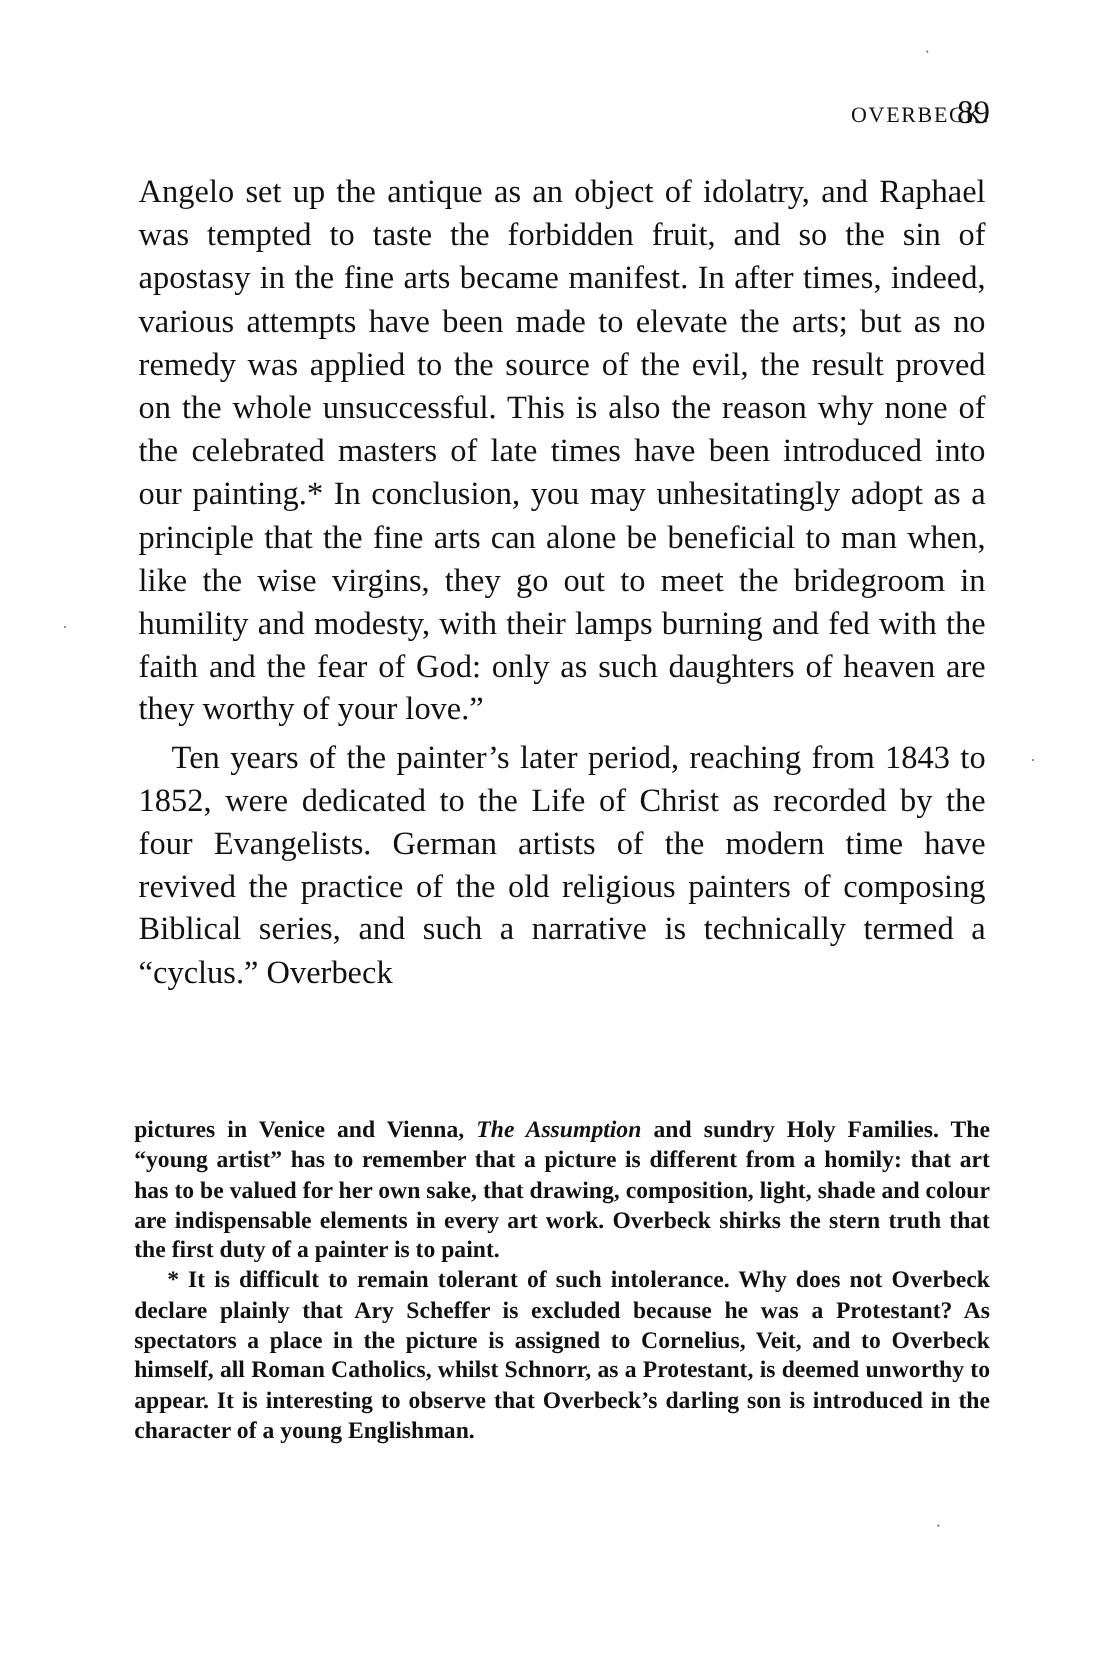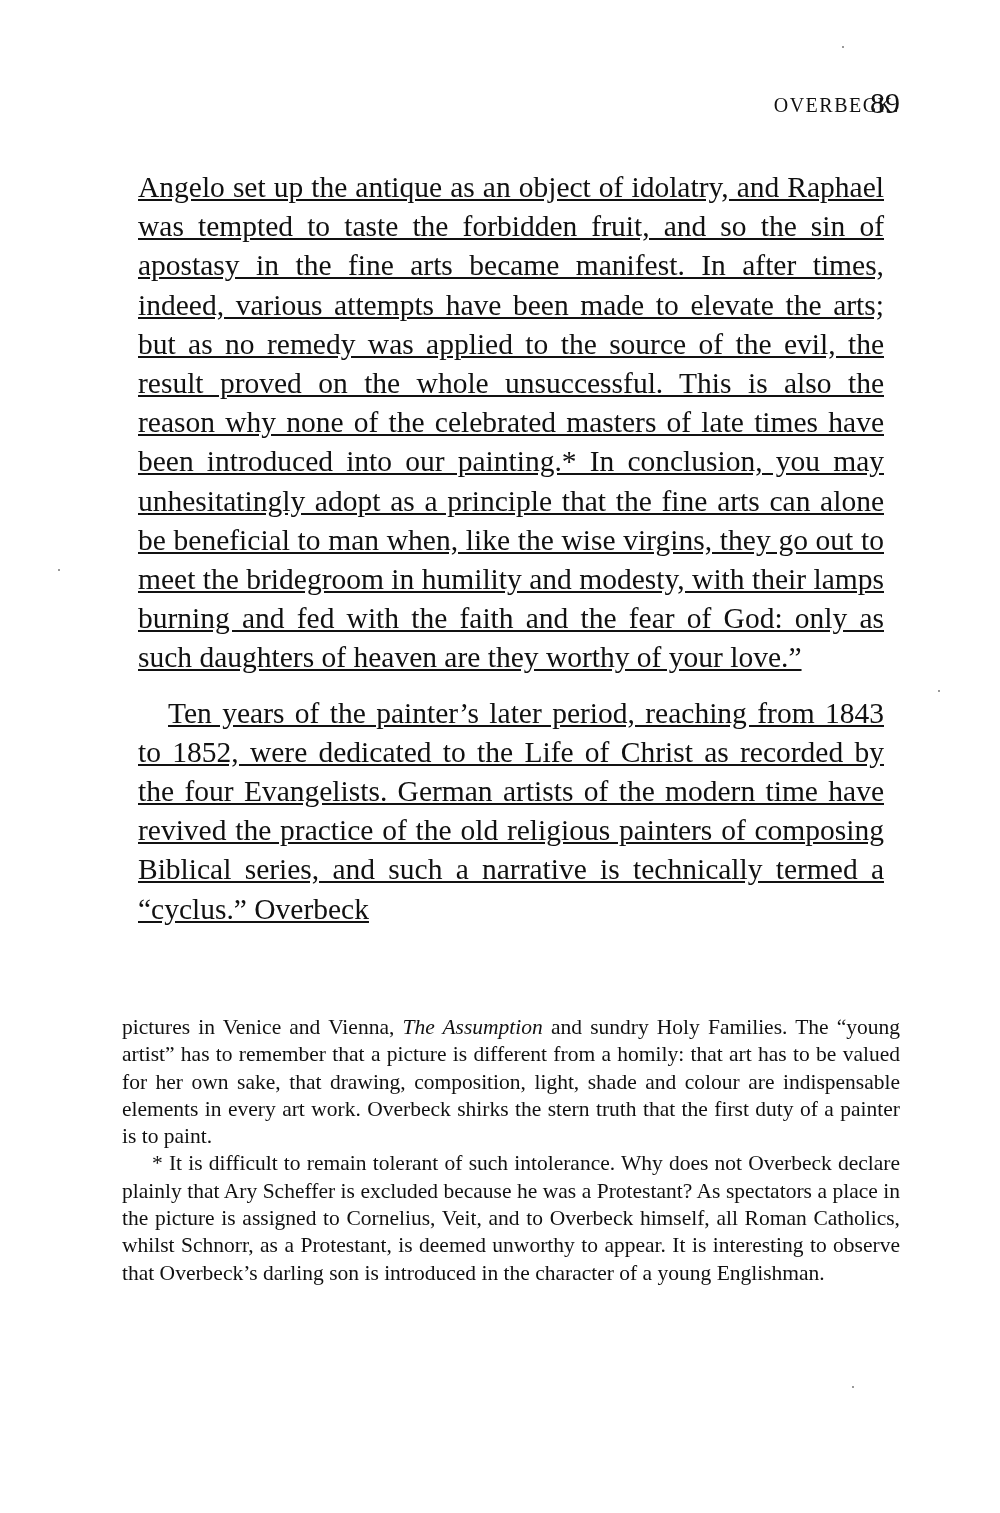--- a/index.html
+++ b/index.html
@@ -2,23 +2,23 @@
 <html><head>
 <meta charset="utf-8">
 <style>
   html, body { margin: 0; padding: 0; background: #ffffff; }
   body { width: 1000px; height: 1513px; position: relative; overflow: hidden; color: #111; font-family: "Liberation Serif", "DejaVu Serif", serif; }
   .page { position: absolute; left: 0; top: 0; width: 1000px; height: 1513px; }
   .header { position: absolute; top: 88px; left: 122px; width: 778px; height: 40px; }
   .running-head { position: absolute; left: 0; right: 0; text-align: right; top: 6px; font-size: 20px; letter-spacing: 1.5px; }
   .page-number { position: absolute; right: 0; top: -2px; font-size: 30px; }
   .body-text { position: absolute; left: 122px; top: 152px; width: 778px; font-size: 29.5px; line-height: 39.2px; text-align: justify; }
-  .body-text p { margin: 16px; text-decoration: underline; }
+  .body-text p { margin: 4px; }
   .body-text p.indent { text-indent: 30px; }
-  .footnotes { position: absolute; left: 122px; top: 1014px; width: 778px; font-size: 21.5px; line-height: 27.3px; font-weight: normal; text-align: justify; }
+  .footnotes { position: absolute; left: 122px; top: 1014px; width: 778px; font-size: 21.5px; line-height: 27.3px; font-weight: bold; text-align: justify; }
   .footnotes p { margin: 0; }
   .footnotes p.indent { text-indent: 30px; }
   .speck { position: absolute; width: 2px; height: 2px; background: #777; border-radius: 1px; }
 </style>
 </head>
 <body>
 
 <div class="page">
   <div class="header">
     <div class="running-head">OVERBECK.</div>

